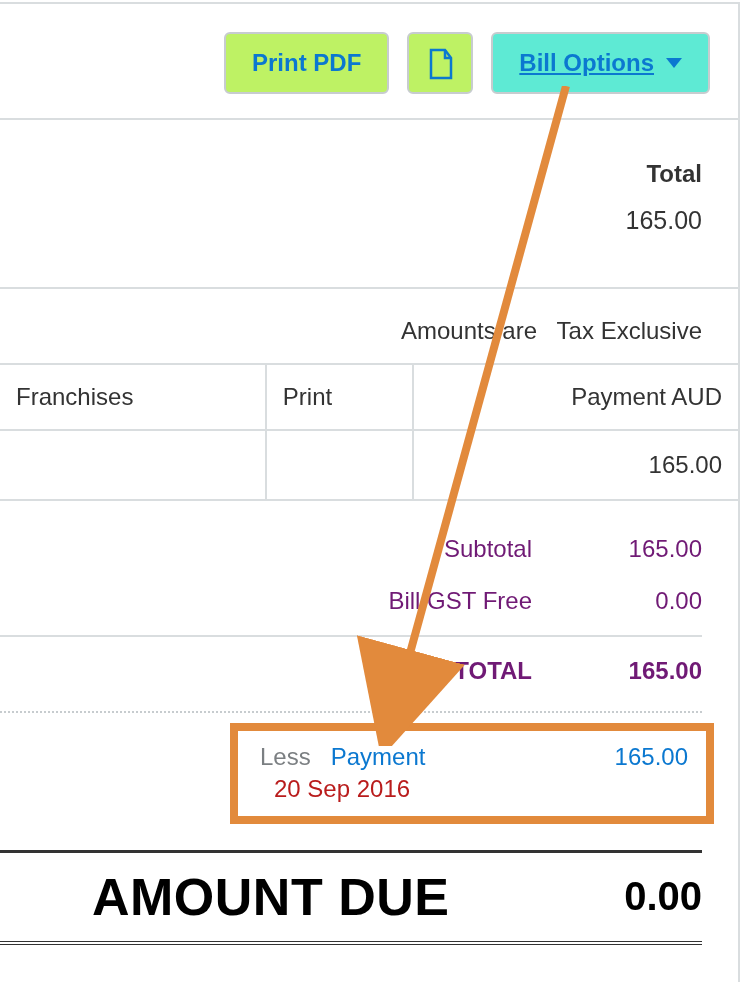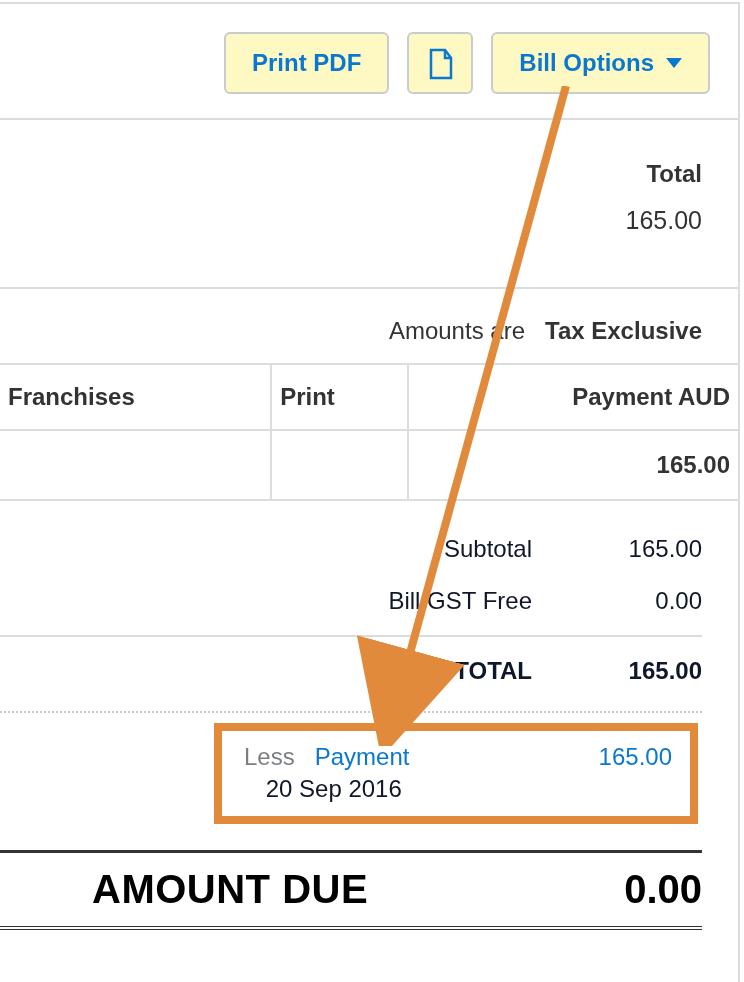--- a/index.html
+++ b/index.html
@@ -25,37 +25,38 @@
     display: flex;
     justify-content: flex-end;
     gap: 18px;
     padding: 28px 28px 24px 0;
     border-bottom: 2px solid #d9dddf;
   }
   .btn {
     height: 62px;
     border: 2px solid #c7cccf;
     border-radius: 6px;
-    background: #fef9c3;
+    background: #bef264;
     color: #0b78d0;
     font-size: 24px;
     font-weight: 700;
     padding: 0 26px;
     display: flex;
     align-items: center;
     gap: 12px;
     cursor: pointer;
   }
   .btn-icon-only {
     width: 66px;
     padding: 0;
     justify-content: center;
   }
   .btn-options {
-    background: #fef9c3;
+    background: #5eead4;
+    text-decoration: underline;
   }
   .copy-icon {
     width: 24px; height: 30px; position: relative;
   }
   .copy-icon svg { display:block; }
   .caret {
     width: 0; height: 0;
     border-left: 8px solid transparent;
     border-right: 8px solid transparent;
     border-top: 10px solid #0b78d0;
@@ -70,79 +71,79 @@
   }
   .top-summary .value {
     font-size: 25px; color:#333; margin-top: 18px;
   }
   .tax-note {
     text-align: right;
     padding: 28px 36px 18px 0;
     font-size: 24px;
     color: #333;
   }
-  .tax-note .emph { font-weight: 700; margin-top: 35px; }
+  .tax-note .emph { font-weight: 400; margin-top: 35px; }
   .table {
     width: 100%;
     border-collapse: collapse;
   }
   .table th, .table td {
     border: 2px solid #d9dddf;
-    padding: 18px 8px;
+    padding: 18px 16px;
     font-size: 24px;
     text-align: left;
-    font-weight: 700;
+    font-weight: 400;
     color:#333;
     margin-left:20px;
   }
   .table th:last-child, .table td:last-child { text-align: right; }
   .table tr th:first-child, .table tr td:first-child { border-left: none; }
   .table tr th:last-child, .table tr td:last-child { border-right: none; }
   .table td { height: 70px; }
   .totals {
     padding: 22px 36px 0 0;
   }
   .totals .row {
     display: flex;
     justify-content: flex-end;
     align-items: baseline;
     font-size: 24px;
-    color:#0f172a;
+    color:#701a75;
     padding: 12px 0;
   }
   .totals .row .lbl { min-width: 260px; text-align: right; }
   .totals .row .val { min-width: 170px; text-align: right; }
   .totals .row.total-bold { font-weight: 700; border-top: 2px solid #d9dddf; padding-top:20px; margin-top:8px;}
   .dotted-sep {
     border-top: 2px dotted #c7cccf;
     margin: 14px 0 0 0;
   }
   .payment-box-wrap {
-    display:flex; justify-content:flex-end; padding-right:40px; margin-top:10px;text-align:center;
+    display:flex; justify-content:flex-end; padding-right:24px; margin-top:10px;
   }
   .payment-box {
     border: 8px solid #e28a3c;
     padding: 10px 18px 10px 22px;
     width: 484px;
     display:flex;
     justify-content: space-between;
     align-items: flex-start;
   }
   .payment-box .left { font-size: 24px; color:#7b7f82; line-height:1.35; }
   .payment-box .left .link { color:#0b78d0; }
-  .payment-box .left .date { color:#0f172a; padding-left: 14px; }
+  .payment-box .left .date { color:#b91c1c; padding-left: 14px; }
   .payment-box .amount { color:#0b78d0; font-size:24px; margin-top:2px; }
   .amount-due {
     margin: 26px 36px 0 0;
     border-top: 3px solid #333;
     border-bottom: 4px double #333;
     display:flex; justify-content:space-between; align-items:center;
     padding: 14px 0 14px 92px;
   }
-  .amount-due .lbl { font-size: 40px; font-weight:700; letter-spacing:0.5px; }
+  .amount-due .lbl { font-size: 52px; font-weight:700; letter-spacing:0.5px; }
   .amount-due .val { font-size: 40px; font-weight:700; }
   .arrow-overlay {
     position:absolute; top:86px; left:356px; pointer-events:none;
   }
 </style>
 </head>
 <body>
 
 <div class="page-border">
 

